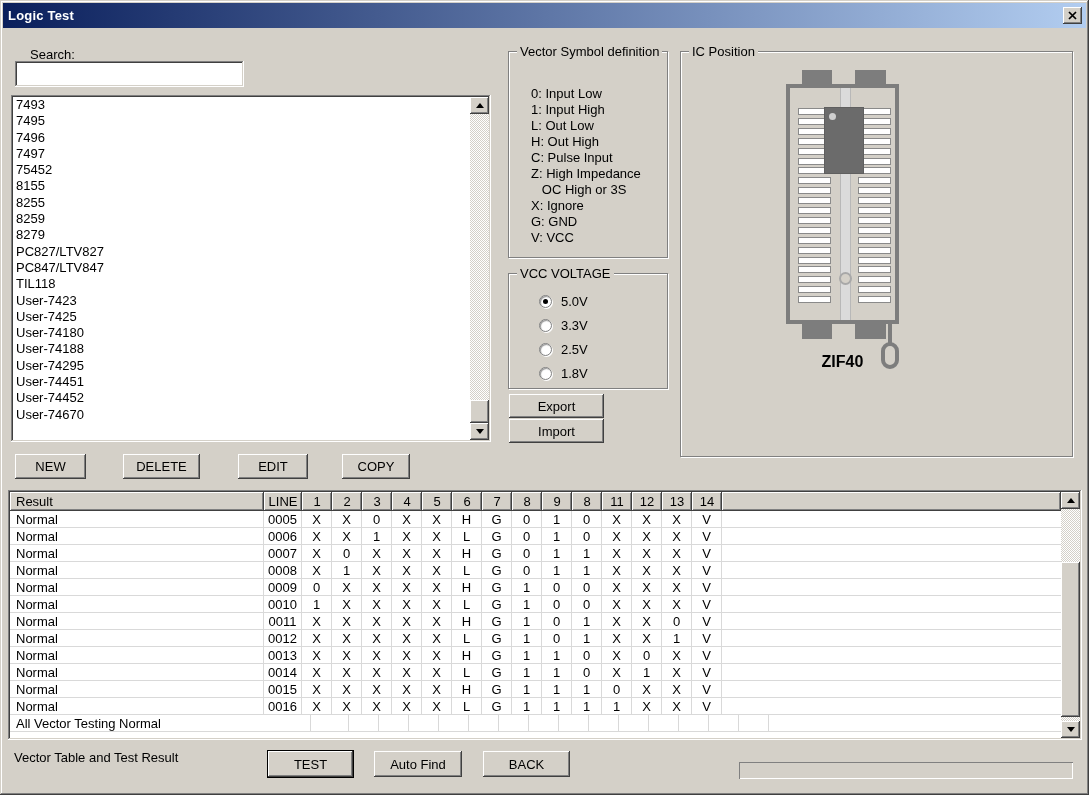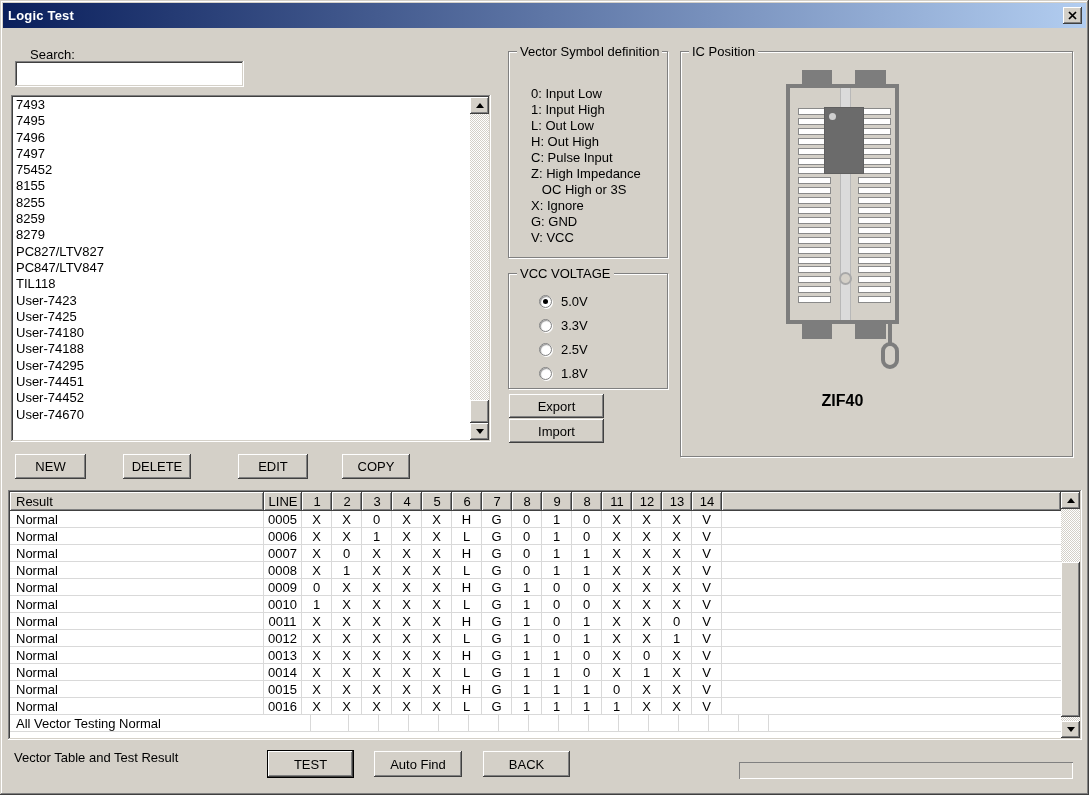--- a/index.html
+++ b/index.html
@@ -46,21 +46,21 @@
     background-size:2px 2px;background-position:0 0,1px 1px;}
   .sb-btn{position:absolute;left:0;width:19px;height:17px;background:#d4d0c8;display:flex;align-items:center;justify-content:center;
     box-shadow: inset -1px -1px 0 #404040, inset 1px 1px 0 #fff, inset -2px -2px 0 #808080;}
   .sb-up{top:0;} .sb-down{bottom:0;}
   .sb-thumb{position:absolute;left:0;width:19px;background:#d4d0c8;
     box-shadow: inset -1px -1px 0 #404040, inset 1px 1px 0 #fff, inset -2px -2px 0 #808080;}
   .tri-up{width:0;height:0;border-left:4px solid transparent;border-right:4px solid transparent;border-bottom:5px solid #000;}
   .tri-down{width:0;height:0;border-left:4px solid transparent;border-right:4px solid transparent;border-top:5px solid #000;}
   
   .btn-new{left:15px;top:454px;width:71px;height:25px;}
-  .btn-delete{left:123px;top:454px;width:68px;height:25px;}
+  .btn-delete{left:123px;top:454px;width:77px;height:25px;}
   .btn-edit{left:238px;top:454px;width:70px;height:25px;}
   .btn-copy{left:342px;top:454px;width:68px;height:25px;}
   
   .fs-symbols{left:508px;top:51px;width:160px;height:207px;}
   .symbol-lines{position:absolute;left:22px;top:34px;right:20px;}
   .symbol-line{height:16px;line-height:16px;white-space:pre;font-size:13px;}
   
   .fs-vcc{left:508px;top:273px;width:160px;height:116px;}
   .radio-row{position:absolute;left:30px;height:15px;display:flex;align-items:center;}
   .radio{width:13px;height:13px;border-radius:50%;background:#fff;border:1px solid #808080;
@@ -73,21 +73,21 @@
   .fs-icpos{left:680px;top:51px;width:393px;height:406px;}
   .zif-part{position:absolute;background:#7d7d7d;}
   .zif-body{left:105px;top:32px;width:113px;height:240px;background:transparent;border:4px solid #7d7d7d;}
   .zif-channel{left:159px;top:36px;width:11px;height:232px;background:#dbdbdb;border-left:1px solid #b8b8b8;border-right:1px solid #b8b8b8;}
   .zif-pin{position:absolute;width:33px;height:7px;background:#fff;border:1px solid #8a8a8a;}
   .zif-chip{left:143px;top:55px;width:40px;height:67px;background:#6b6b6b;border:1px solid #5f5f5f;}
   .zif-dot{left:148px;top:61px;width:7px;height:7px;border-radius:50%;background:#cfcfcf;}
   .zif-circle{left:158px;top:220px;width:13px;height:13px;border-radius:50%;background:#d4d0c8;border:2px solid #a8a8a8;}
   .zif-stem{left:207px;top:271px;width:4px;height:20px;}
   .zif-ring{left:200px;top:290px;width:18px;height:27px;background:transparent;border:4px solid #7d7d7d;border-radius:9px;}
-  .zif-label{position:absolute;left:105px;top:301px;width:113px;text-align:center;font-weight:bold;font-size:16px;color:#000;background:transparent;margin-top:39px;}
+  .zif-label{position:absolute;left:105px;top:301px;width:113px;text-align:center;font-weight:bold;font-size:16px;color:#000;background:transparent;}
   
   .result-table{left:8px;top:490px;width:1074px;height:250px;}
   .rt-content{position:absolute;left:2px;top:2px;right:21px;bottom:2px;background:#fff;overflow:hidden;}
   .rt-row{display:flex;}
   .th{height:19px;background:#d4d0c8;display:flex;align-items:center;justify-content:center;font-size:13px;flex:none;
     box-shadow: inset -1px -1px 0 #404040, inset 1px 1px 0 #fff, inset -2px -2px 0 #808080;}
   .th.left{justify-content:flex-start;padding-left:6px;}
   .th.fill{flex:1;}
   .td{height:17px;flex:none;display:flex;align-items:center;justify-content:center;font-size:13px;background:#fff;
     border-right:1px solid #d9d9d9;border-bottom:1px solid #d9d9d9;}

